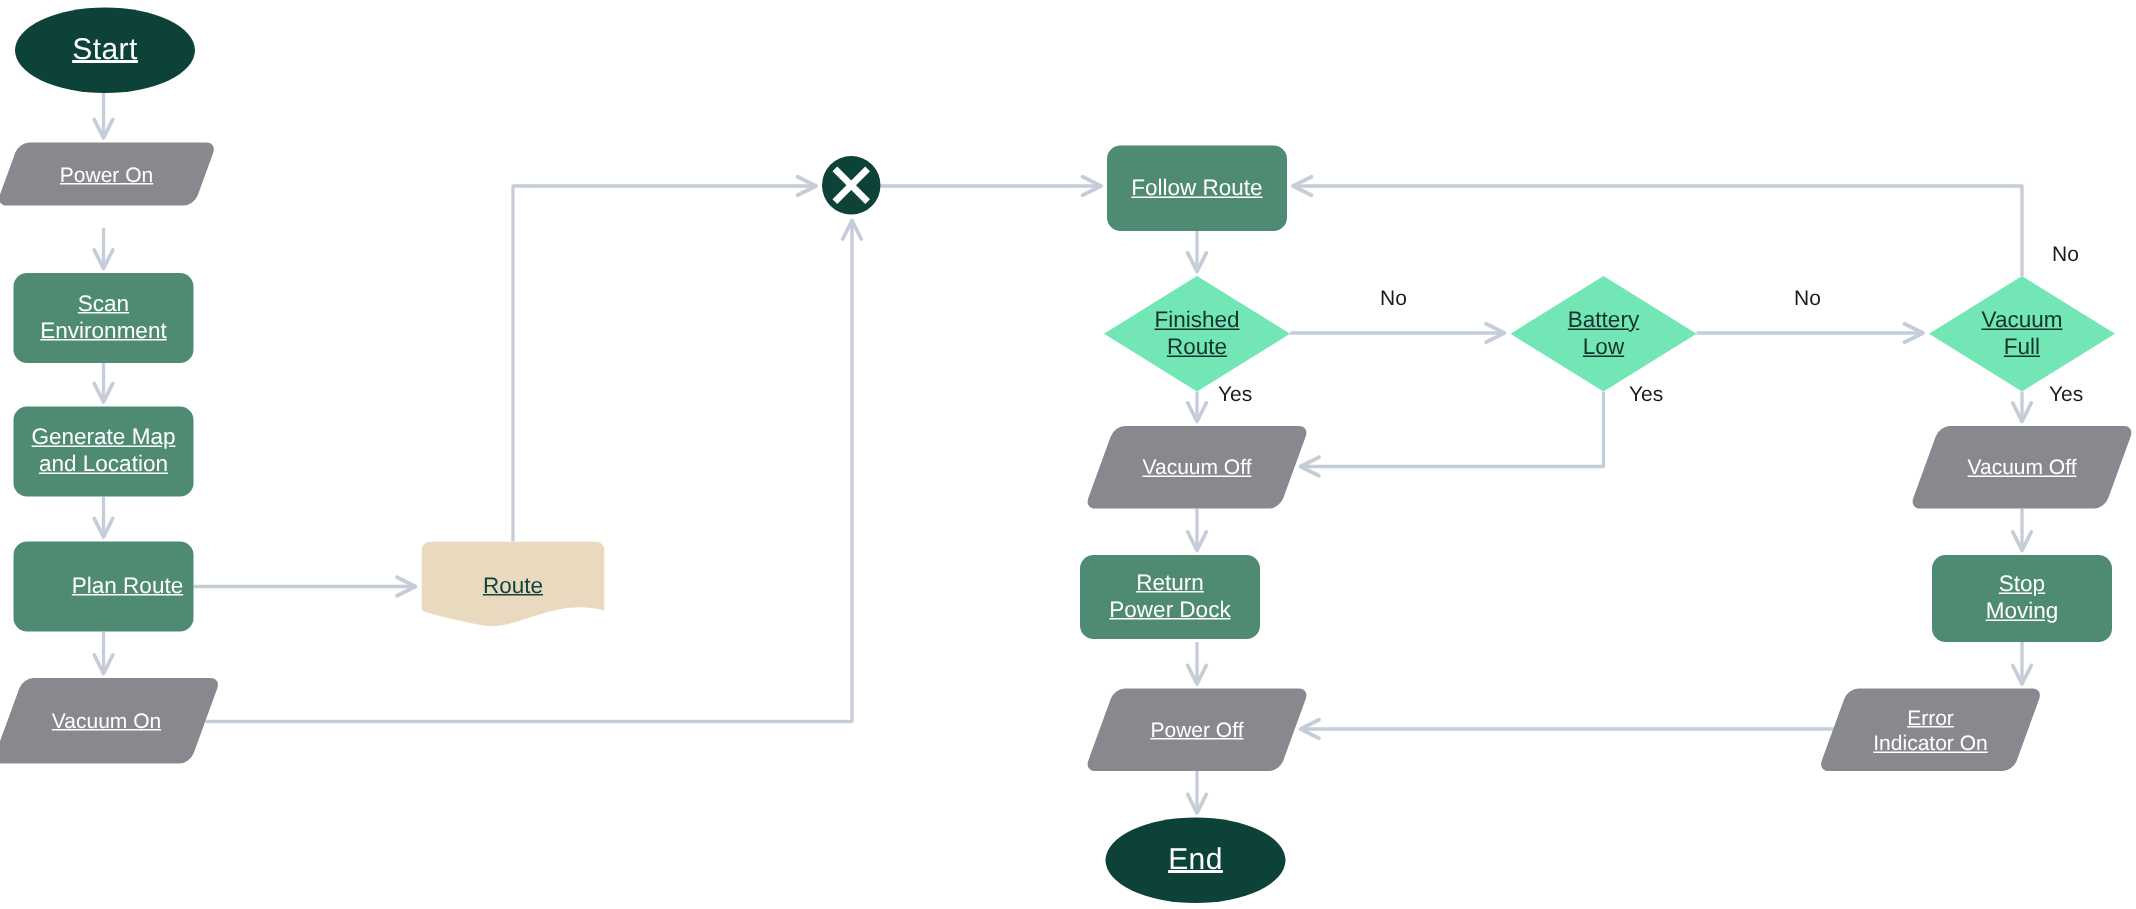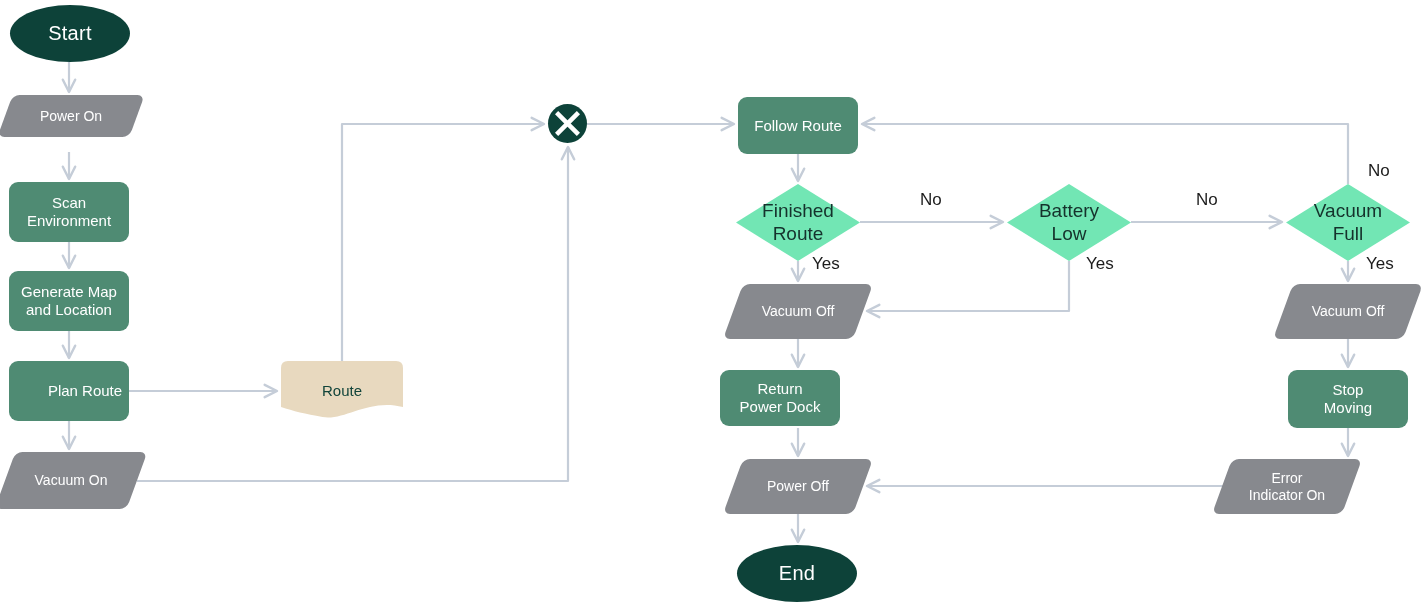--- a/index.html
+++ b/index.html
@@ -28,20 +28,21 @@
   }
   .node {
     position: absolute;
     display: flex;
     align-items: center;
     justify-content: center;
     text-align: center;
     box-sizing: border-box;
     line-height: 1.18;
     white-space: pre-line;
+    text-decoration: underline;
   }
   .node .label {
     position: relative;
     z-index: 2;
     pointer-events: none;
   }
   
   .n-terminator {
     background: #0d4239;
     border-radius: 50%;
@@ -67,21 +68,21 @@
     left: 0; top: 0;
     width: 100%; height: 100%;
     background: #87898e;
     border-radius: 7px;
     transform: skewX(-20deg);
     z-index: 1;
   }
   
   .n-decision {
     color: #15322c;
-    font-size: 19px;
+    font-size: 15px;
     background: transparent;
   }
   .n-decision .shape {
     position: absolute;
     left: 0; top: 0;
     width: 100%; height: 100%;
     background: #72e6b4;
     clip-path: polygon(50% 0%, 100% 50%, 50% 100%, 0% 50%);
     z-index: 1;
   }
@@ -104,21 +105,21 @@
   }
   .n-junction .shape {
     position: absolute;
     left: 0; top: 0;
     width: 100%; height: 100%;
     z-index: 2;
   }
   .edge-label {
     position: absolute;
     color: #1c1c1c;
-    font-size: 17px;
+    font-size: 14px;
     white-space: nowrap;
   }
 </style>
 </head>
 <body>
 
 <div id="canvas">
   <svg id="edges" viewBox="0 0 1424 606" xmlns="http://www.w3.org/2000/svg">
       <defs>
         <marker id="arrowhead" viewBox="0 0 10 10" refX="9" refY="5" markerWidth="7" markerHeight="7" orient="auto-start-reverse" markerUnits="strokeWidth">

